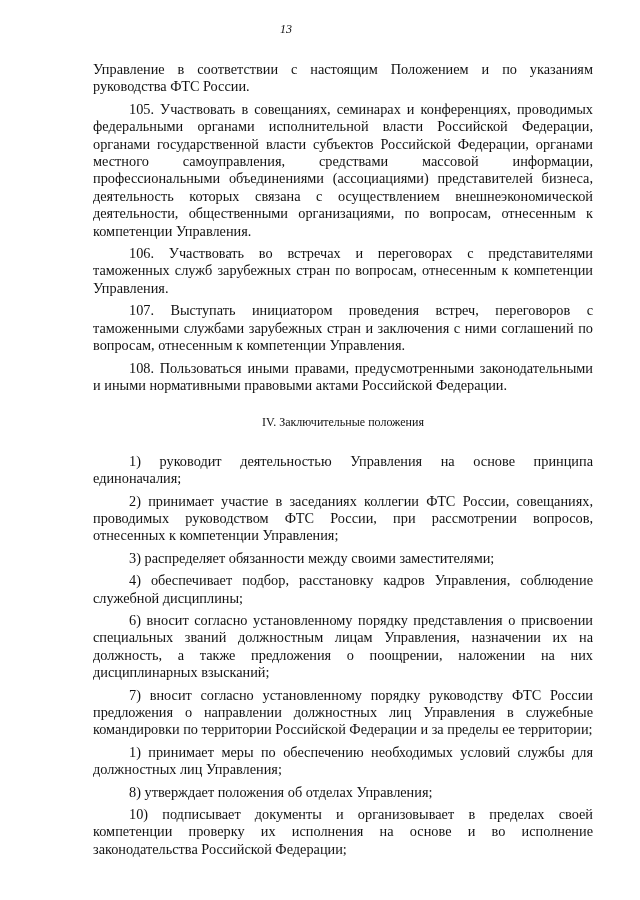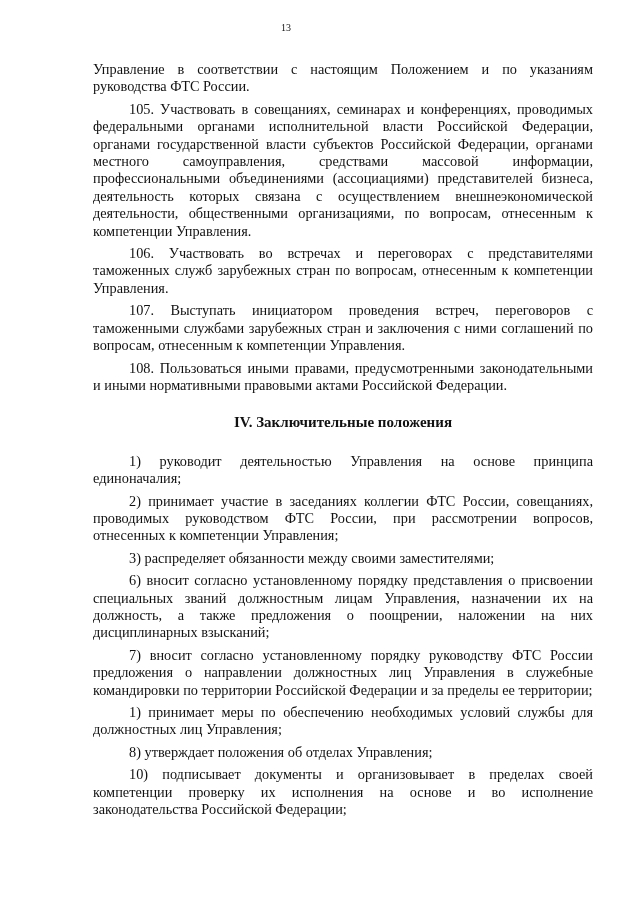--- a/index.html
+++ b/index.html
@@ -1,21 +1,21 @@
 <!DOCTYPE html>
 <html><head>
 <meta charset="utf-8">
 <style>
   html, body { margin: 0; padding: 0; background: #ffffff; }
   body { width: 640px; height: 900px; position: relative; overflow: hidden; font-family: "Liberation Serif", serif; color: #111; }
-  .page-num { position: absolute; top: 22px; left: 0; width: 572px; text-align: center; font-size: 10px; }
+  .page-num { position: absolute; top: 22px; left: 0; width: 572px; text-align: center; font-size: 12px; font-style: italic; }
   .content { position: absolute; top: 56px; left: 88px; width: 510px; font-size: 14.3px; line-height: 17.4px; }
   .p { text-align: justify; margin: 5px; }
   .ind { text-indent: 36px; }
-  .heading { text-align: center; font-weight: bold; margin: 20px 0 21px 0; font-size: 15px; }
+  .heading { text-align: center; font-weight: normal; margin: 20px 0 21px 0; font-size: 12px; }
 </style>
 </head>
 <body>
 
 <div class="page-num">13</div>
 
 <div class="content">
   <div>
     <p class="p">Управление в соответствии с настоящим Положением и по указаниям руководства ФТС России.</p>
     <p class="p ind">105. Участвовать в совещаниях, семинарах и конференциях, проводимых федеральными органами исполнительной власти Российской Федерации, органами государственной власти субъектов Российской Федерации, органами местного самоуправления, средствами массовой информации, профессиональными объединениями (ассоциациями) представителей бизнеса, деятельность которых связана с осуществлением внешнеэкономической деятельности, общественными организациями, по вопросам, отнесенным к компетенции Управления.</p>
@@ -23,19 +23,20 @@
     <p class="p ind">107. Выступать инициатором проведения встреч, переговоров с таможенными службами зарубежных стран и заключения с ними соглашений по вопросам, отнесенным к компетенции Управления.</p>
     <p class="p ind">108. Пользоваться иными правами, предусмотренными законодательными и иными нормативными правовыми актами Российской Федерации.</p>
   </div>
 
   <div class="heading">IV. Заключительные положения</div>
 
   <div>
     <p class="p ind">1) руководит деятельностью Управления на основе принципа единоначалия;</p>
     <p class="p ind">2) принимает участие в заседаниях коллегии ФТС России, совещаниях, проводимых руководством ФТС России, при рассмотрении вопросов, отнесенных к компетенции Управления;</p>
     <p class="p ind">3) распределяет обязанности между своими заместителями;</p>
+    <p class="p ind">4) обеспечивает подбор, расстановку кадров Управления, соблюдение служебной дисциплины;</p>
     <p class="p ind">6) вносит согласно установленному порядку представления о присвоении специальных званий должностным лицам Управления, назначении их на должность, а также предложения о поощрении, наложении на них дисциплинарных взысканий;</p>
     <p class="p ind">7) вносит согласно установленному порядку руководству ФТС России предложения о направлении должностных лиц Управления в служебные командировки по территории Российской Федерации и за пределы ее территории;</p>
     <p class="p ind">1) принимает меры по обеспечению необходимых условий службы для должностных лиц Управления;</p>
     <p class="p ind">8) утверждает положения об отделах Управления;</p>
     <p class="p ind">10) подписывает документы и организовывает в пределах своей компетенции проверку их исполнения на основе и во исполнение законодательства Российской Федерации;</p>
   </div>
 </div>
 
 </body></html>

